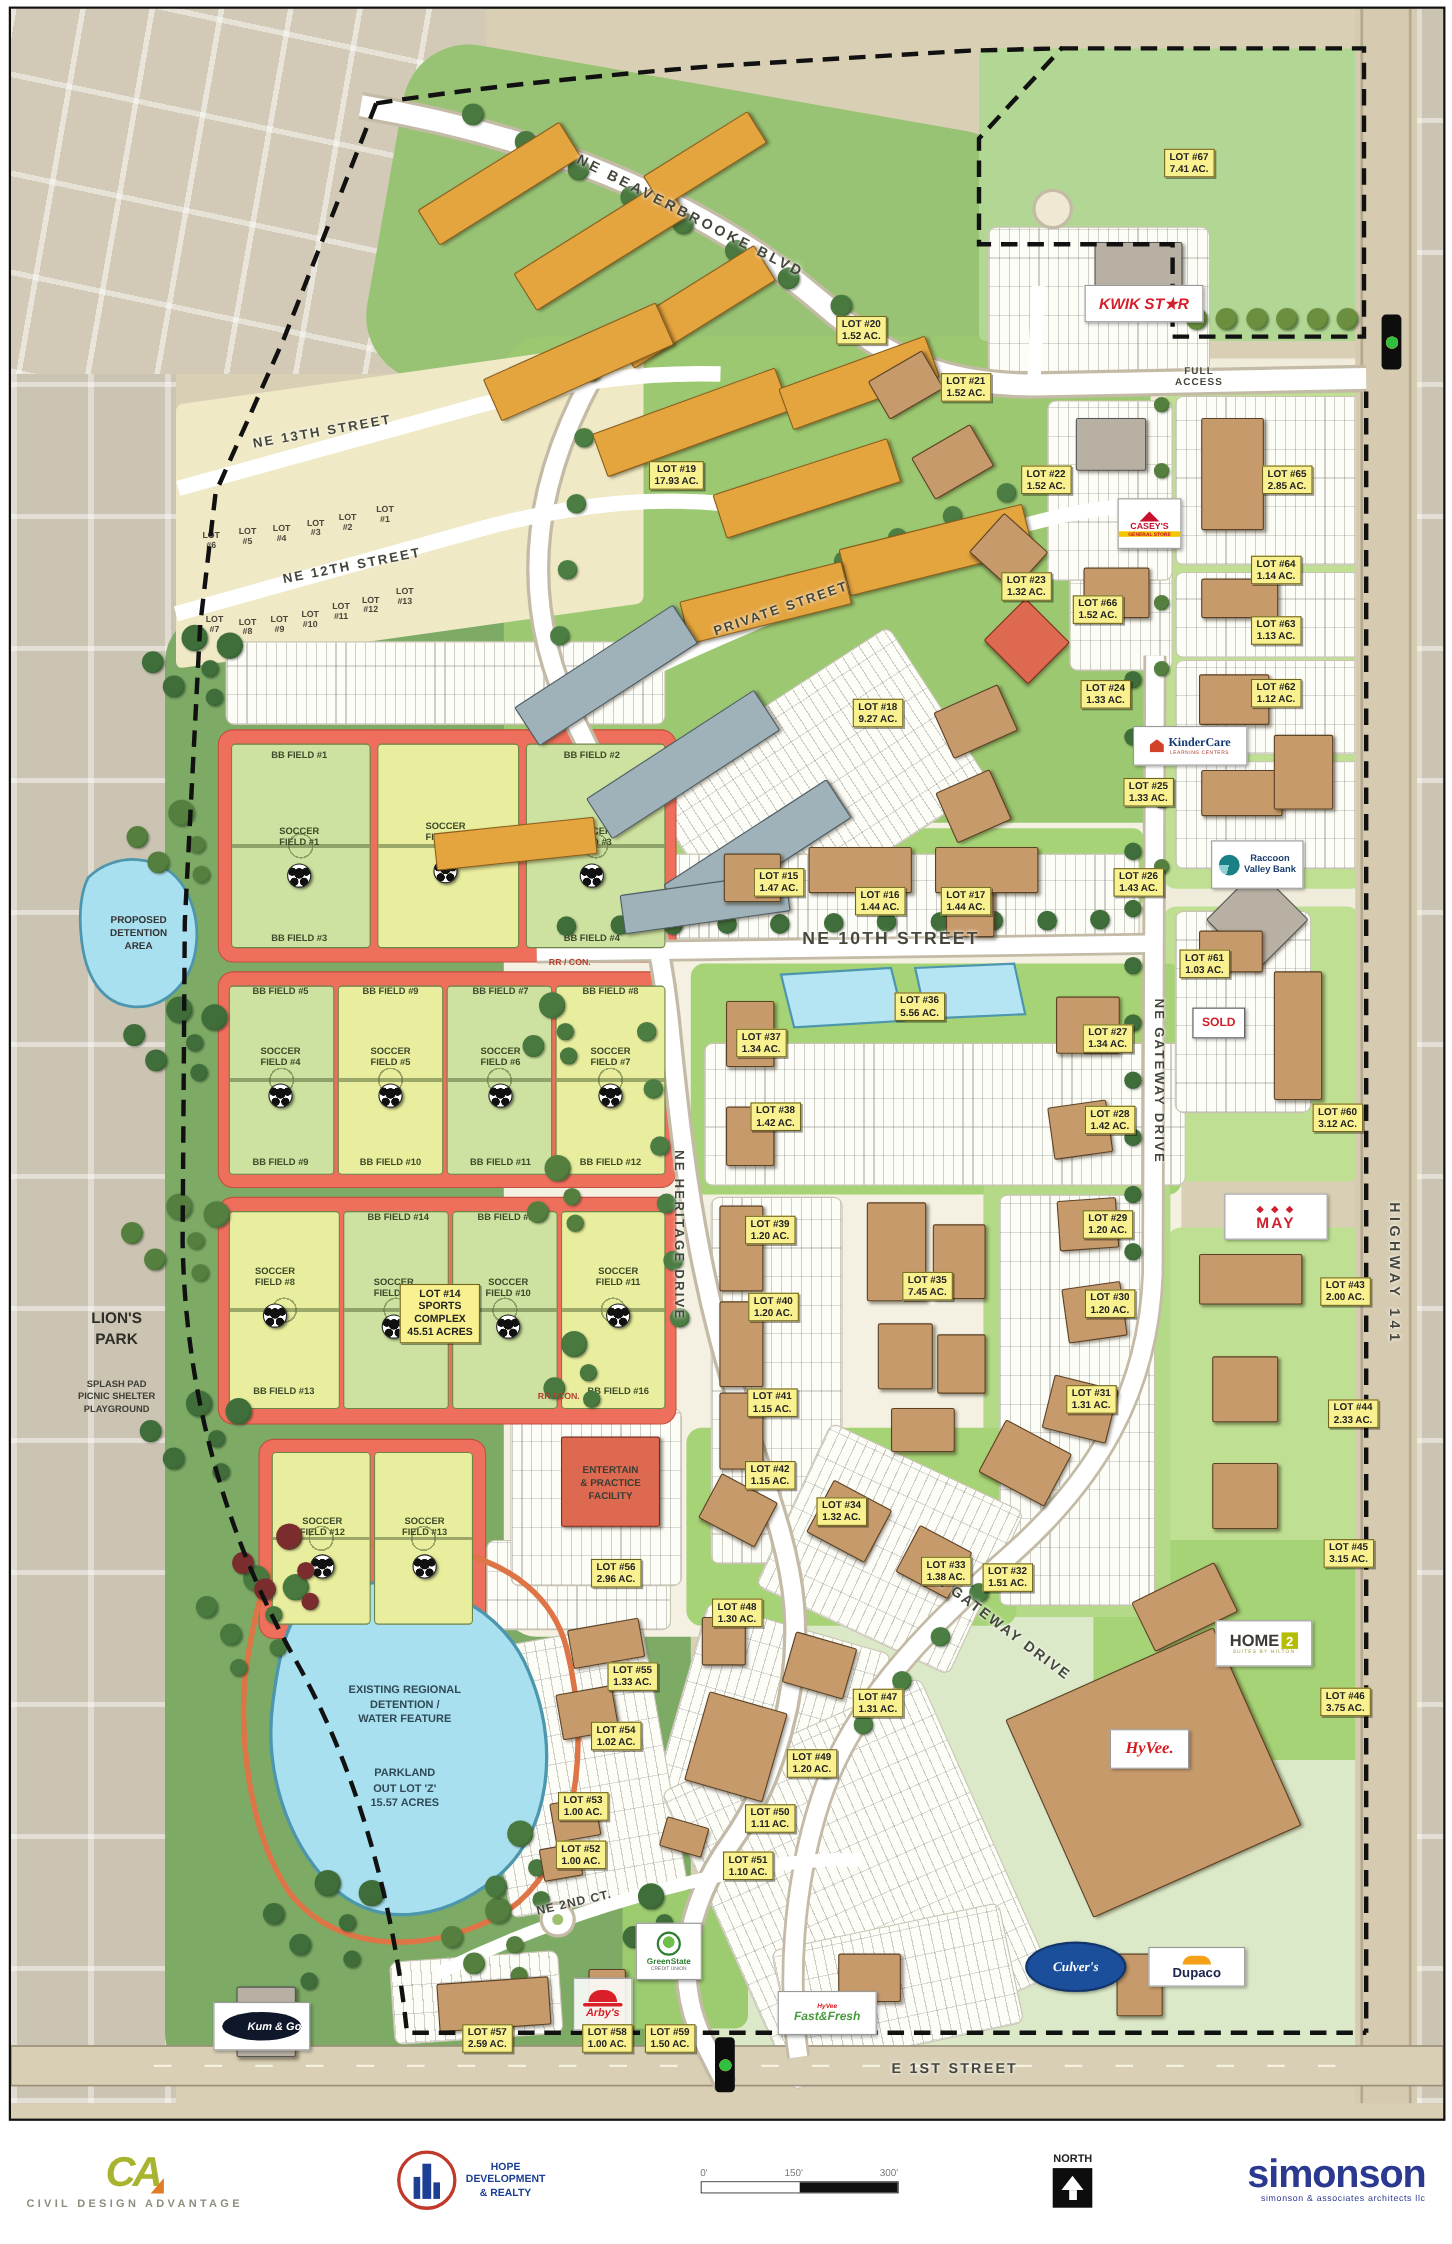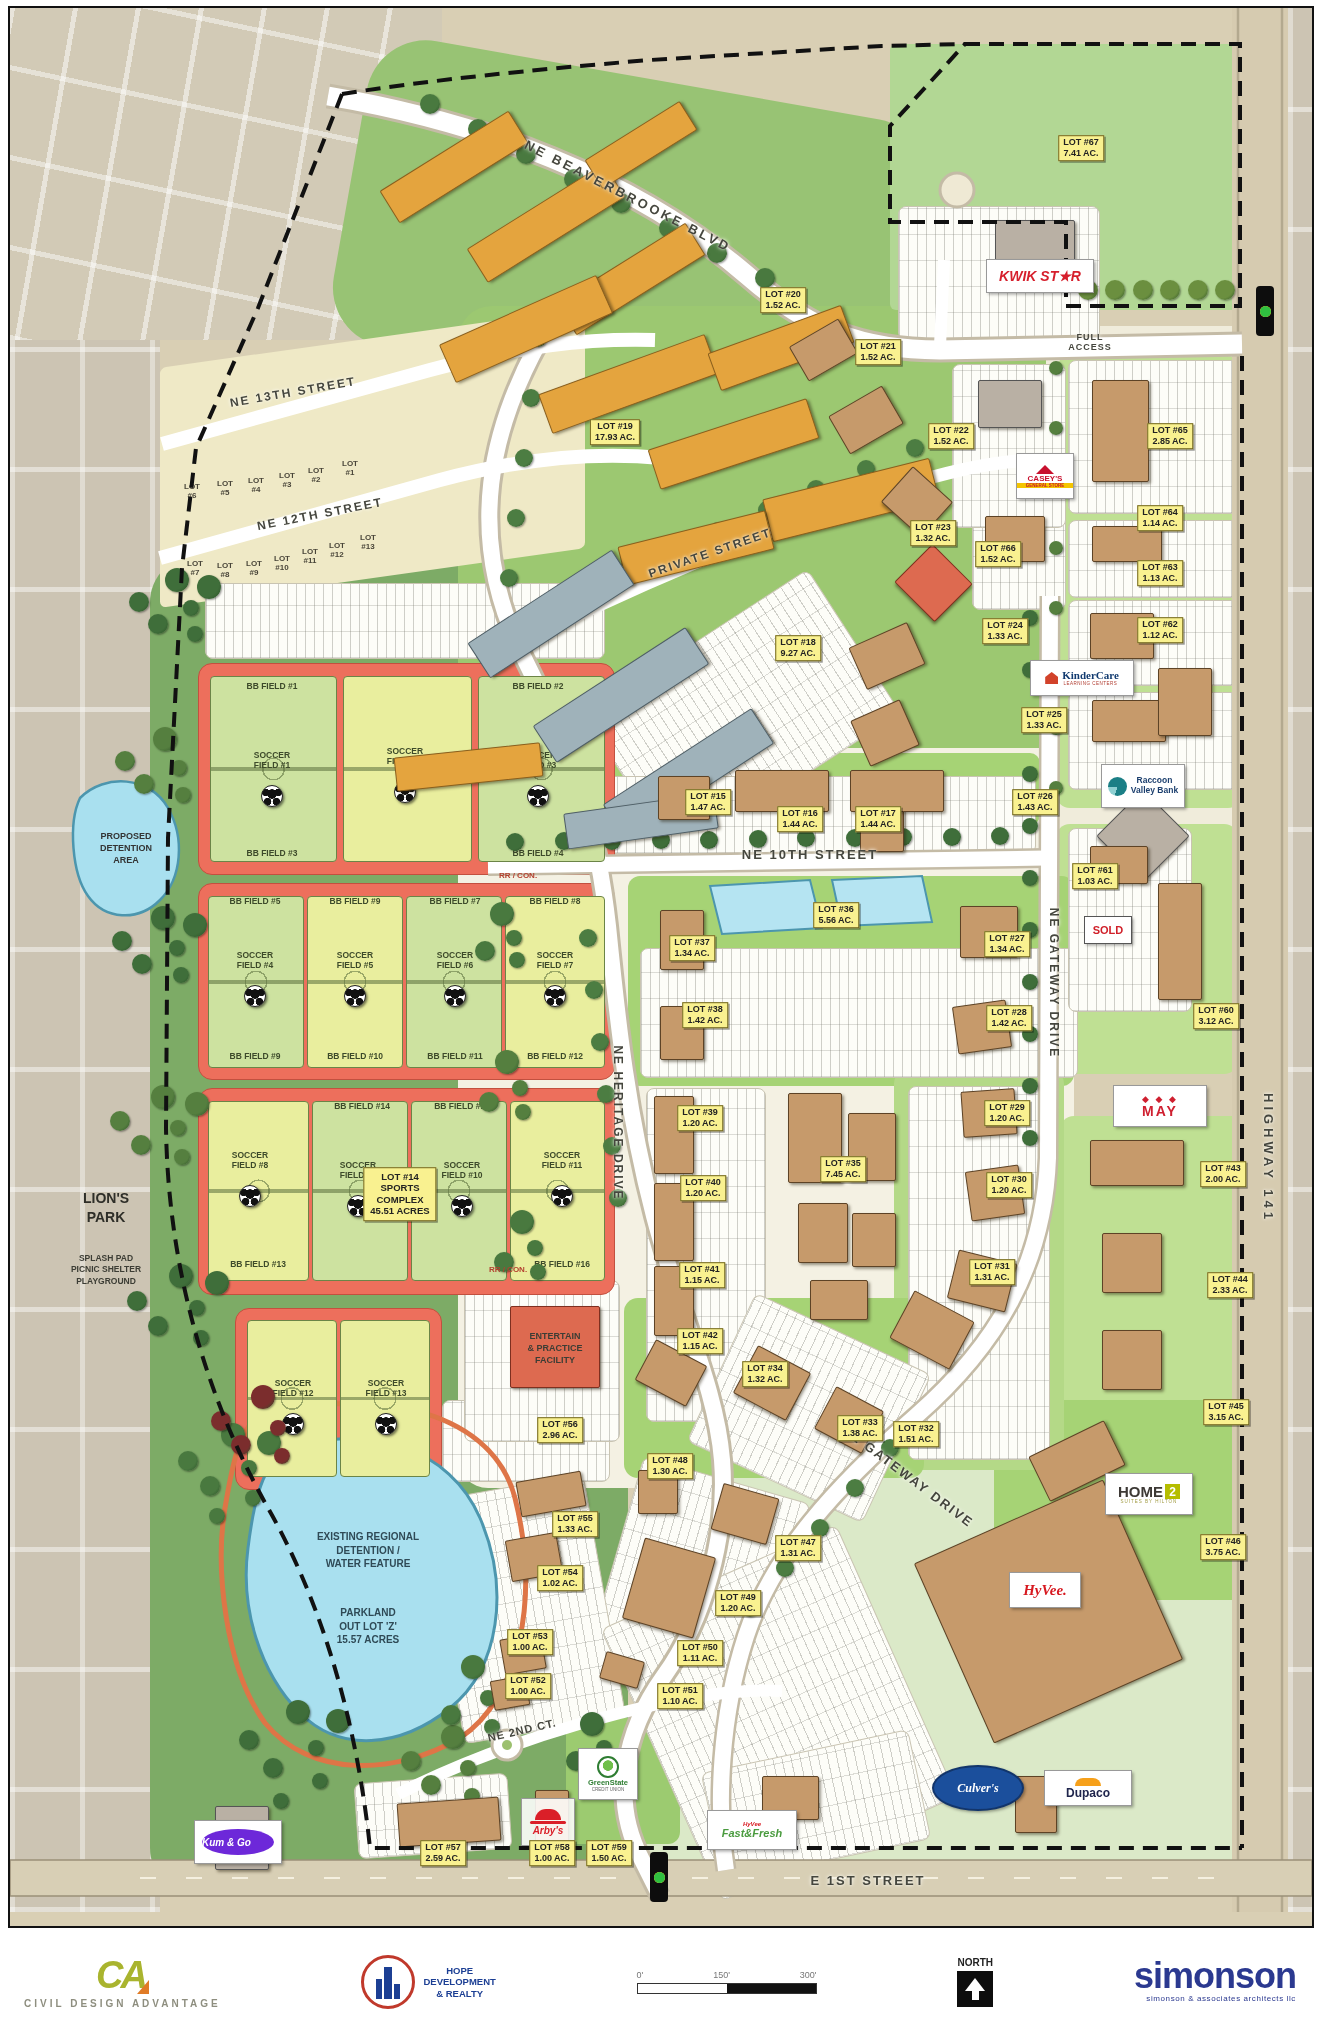--- a/index.html
+++ b/index.html
@@ -79,21 +79,21 @@
   #sign-hyvee{left:1035px;top:1582px;width:70px;height:34px;} #sign-hyvee div{color:#d71920;font-weight:bold;font-style:italic;font-size:15px;font-family:"Liberation Serif",serif;}
   #sign-culvers{left:968px;top:1780px;width:88px;height:42px;background:#1b4f9c;border-radius:50%;border:2px solid #12356b;}
   #sign-culvers div{color:#fff;font-style:italic;font-weight:bold;font-size:12px;font-family:"Liberation Serif",serif;}
   #sign-dupaco{left:1078px;top:1780px;width:86px;height:34px;}
   .dupaco-arc{width:26px;height:8px;border-radius:13px 13px 0 0;background:#f6a01a;margin-bottom:1px;}
   .dupaco-text{color:#20264d;font-weight:bold;font-size:12px;line-height:1;}
   #sign-fastfresh{left:742px;top:1822px;width:88px;height:38px;}
   .ff-brand{color:#d71920;font-weight:bold;font-style:italic;font-size:6px;line-height:1;}
   .ff-text{color:#4a9b3f;font-weight:bold;font-size:11px;line-height:1.1;font-style:italic;}
   #sign-kumgo{left:228px;top:1834px;width:86px;height:42px;}
-  .kumgo-oval{position:static;background:#6d28d9;border-radius:50%;width:72px;height:26px;display:flex;align-items:center;justify-content:flex-start;}
+  .kumgo-oval{position:static;background:#0f172a;border-radius:50%;width:72px;height:26px;display:flex;align-items:center;justify-content:flex-end;}
   .kumgo-text{color:#fff;font-weight:bold;font-style:italic;font-size:10px;}
   #sign-arbys{left:538px;top:1814px;width:52px;height:46px;background:rgba(255,255,255,.88);}
   .arbys-hat{width:26px;height:11px;background:#da1f28;border-radius:13px 13px 0 0;}
   .arbys-hatbase{width:36px;height:3px;background:#da1f28;border-radius:2px;margin:1px 0 2px;}
   .arbys-text{color:#da1f28;font-weight:bold;font-style:italic;font-size:10px;line-height:1;}
   #sign-greenstate{left:598px;top:1766px;width:58px;height:50px;}
   .gs-circle{width:18px;height:18px;border-radius:50%;border:2px solid #2e7d32;
      background:radial-gradient(circle at 50% 42%,#6fbf4a 0 5px,transparent 5.5px),#fff;}
   .gs-name{color:#2e7d32;font-weight:bold;font-size:7.5px;line-height:1.2;} .gs-sub{font-size:4.5px;color:#666;}
   
@@ -629,21 +629,21 @@
         <div class="slot" style="left: 300px; top: 548px;">LOT
 #11</div>
         <div class="slot" style="left: 327px; top: 542px;">LOT
 #12</div>
         <div class="slot" style="left: 358px; top: 534px;">LOT
 #13</div>
         <div class="stlbl" style="left: 618px; top: 188px; transform: translate(-50%, -50%) rotate(27deg); font-size: 13px; letter-spacing: 3px;">NE BEAVERBROOKE BLVD</div>
         <div class="stlbl" style="left: 283px; top: 384px; transform: translate(-50%, -50%) rotate(-10deg); font-size: 12px; letter-spacing: 2px;">NE 13TH STREET</div>
         <div class="stlbl" style="left: 310px; top: 506px; transform: translate(-50%, -50%) rotate(-11deg); font-size: 12px; letter-spacing: 2px;">NE 12TH STREET</div>
         <div class="stlbl" style="left: 700px; top: 545px; transform: translate(-50%, -50%) rotate(-19deg); font-size: 12px; letter-spacing: 2px;">PRIVATE STREET</div>
-        <div class="stlbl" style="left: 800px; top: 846px; transform: translate(-50%, -50%) rotate(0deg); font-size: 13px; letter-spacing: 2px;">NE 10TH STREET</div>
+        <div class="stlbl" style="left: 800px; top: 846px; transform: translate(-50%, -50%) rotate(0deg); font-size: 16px; letter-spacing: 2px;">NE 10TH STREET</div>
         <div class="stlbl" style="left: 608px; top: 1115px; transform: translate(-50%, -50%) rotate(90deg); font-size: 12px; letter-spacing: 2px;">NE HERITAGE DRIVE</div>
         <div class="stlbl" style="left: 1044px; top: 975px; transform: translate(-50%, -50%) rotate(90deg); font-size: 12px; letter-spacing: 2px;">NE GATEWAY DRIVE</div>
         <div class="stlbl" style="left: 898px; top: 1468px; transform: translate(-50%, -50%) rotate(37deg); font-size: 13px; letter-spacing: 2px;">NE GATEWAY DRIVE</div>
         <div class="stlbl" style="left: 512px; top: 1722px; transform: translate(-50%, -50%) rotate(-13deg); font-size: 11px; letter-spacing: 1px;">NE 2ND CT.</div>
         <div class="stlbl" style="left: 858px; top: 1872px; transform: translate(-50%, -50%) rotate(0deg); font-size: 13px; letter-spacing: 2px;">E 1ST STREET</div>
         <div class="stlbl" style="left: 1258px; top: 1150px; transform: translate(-50%, -50%) rotate(90deg); font-size: 13px; letter-spacing: 4px;">HIGHWAY 141</div>
         <div class="stlbl" style="left: 1080px; top: 334px; transform: translate(-50%, -50%) rotate(0deg); font-size: 9px; letter-spacing: 1px;">FULL
 ACCESS</div>
         <div class="mlbl" style="left: 116px; top: 840px; font-size: 9px; color: rgb(51, 51, 51);">PROPOSED
 DETENTION

